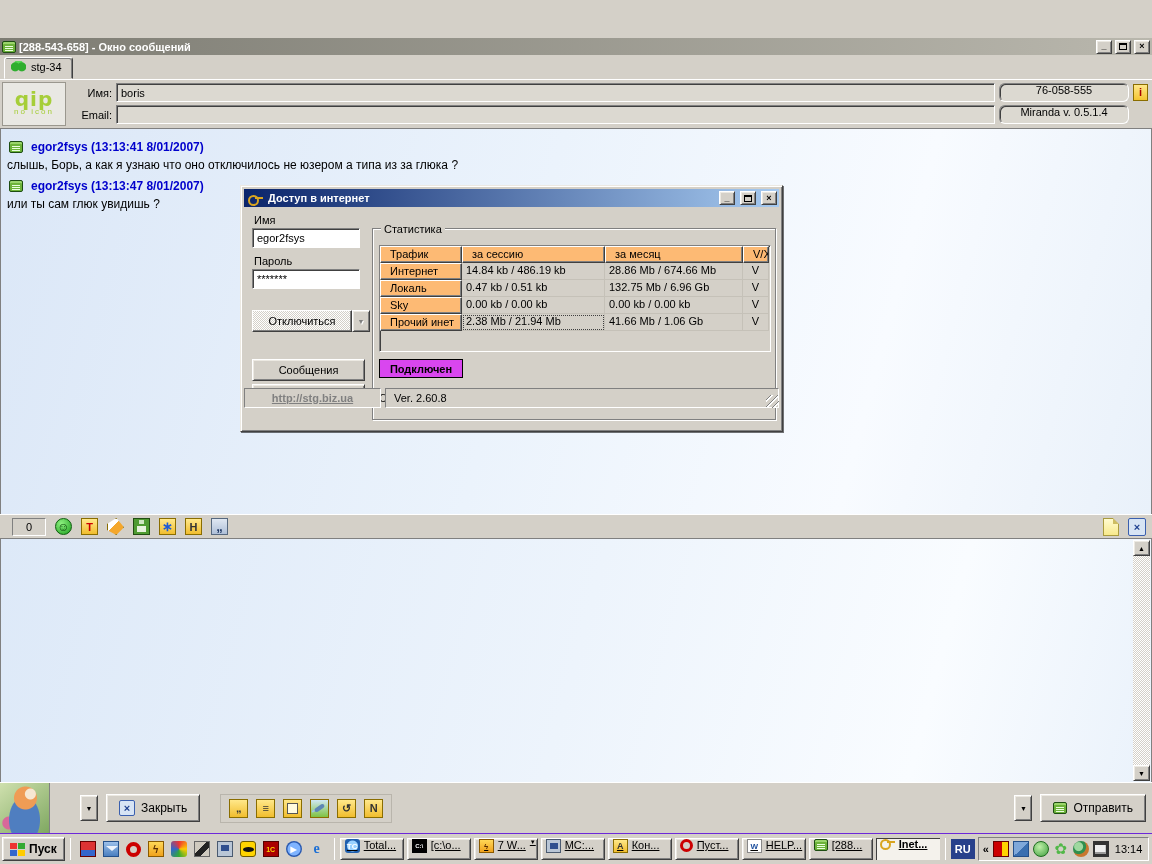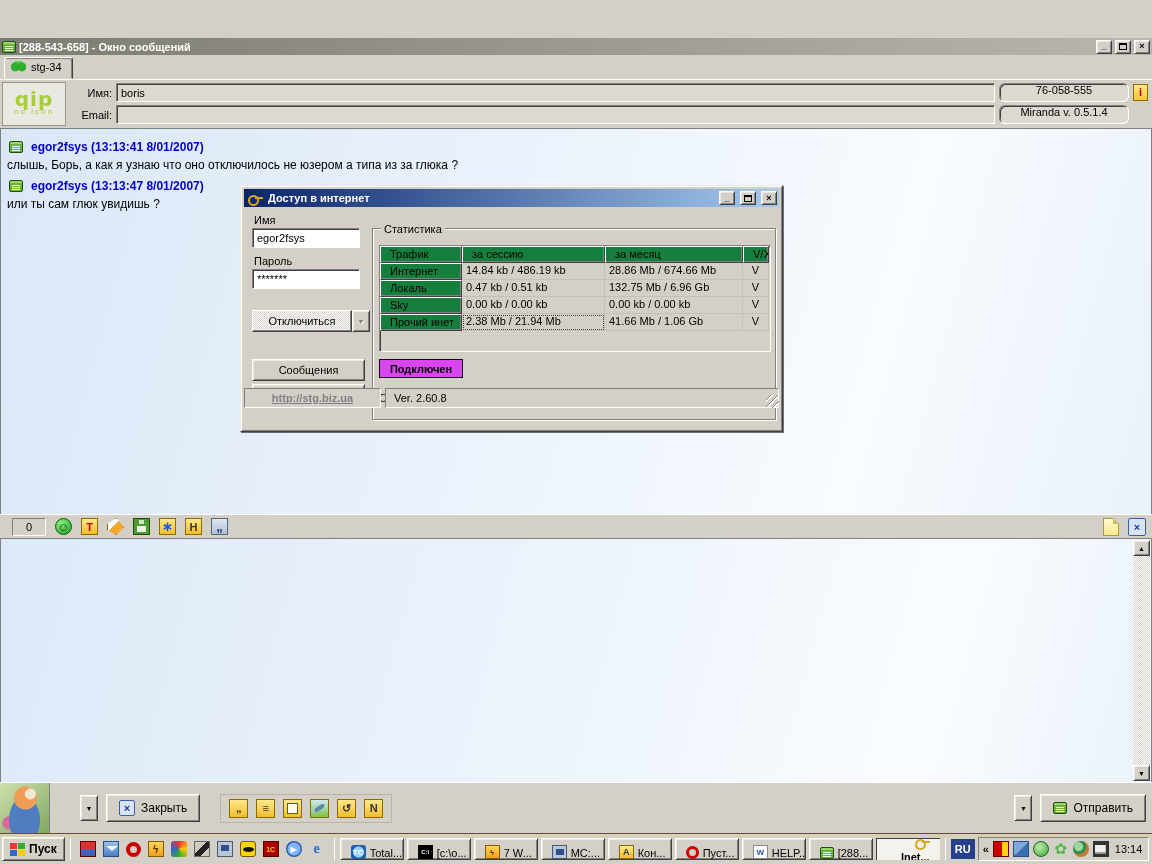--- a/index.html
+++ b/index.html
@@ -151,24 +151,24 @@
   .q-scope { background:linear-gradient(135deg,transparent 40%,#222 41% 70%,transparent 71%),#cfcabf;
              border:1px solid #666; }
   .q-remote { background:#b9c6d6; border:1px solid #4a5a70; position:relative; }
   .q-remote::after { content:""; position:absolute; left:3px; top:3px; width:8px; height:6px; background:#2f4succ; background:#2f4f8f; }
   .q-bat { background:#ffd400; border:1px solid #6b5800; position:relative; border-radius:3px; }
   .q-bat::after { content:""; position:absolute; left:2px; top:5px; width:11px; height:5px; background:#111; border-radius:50%; }
   .q-1c { background:#a00; color:#ffd400; font-size:7px; border:1px solid #500; }
   .q-media { background:radial-gradient(circle,#7fb4ff 0 6px,#2a5ab0 7px); border-radius:50%; color:#fff; font-size:8px; }
   .q-ie { color:#1d6fd4; font-size:14px; font-family:"Liberation Serif",serif; }
   .tasks { display:flex; gap:3px; align-items:center; }
-  .task { width:64px; height:22px; display:flex; align-items:flex-end; gap:4px; padding:0 10px; font-size:11px;
-          overflow:hidden; white-space:nowrap; }
+  .task { width:64px; height:22px; display:flex; align-items:flex-start; gap:4px; padding:0 4px; font-size:11px;
+          overflow:hidden; white-space:nowrap;text-decoration:underline; }
   .task.active { background:#f4f2ec; border-color:#808080 #fff #fff #808080;
-                 box-shadow:inset 1px 1px 0 #404040; font-weight:bold;flex-direction:column; }
+                 box-shadow:inset 1px 1px 0 #404040; font-weight:bold; }
   .tico { width:15px; height:14px; flex:0 0 auto; display:flex; align-items:center; justify-content:center;
           font-size:8px; font-weight:bold; }
   .t-tc { background:radial-gradient(circle,#9ad1ff 0 5px,#1f5fae 6px); border-radius:3px; color:#fff; }
   .t-cmd { background:#000; color:#fff; font-size:6px; }
   .t-word { background:#fff; border:1px solid #888; color:#1d4f9e; }
   .t-kon { background:linear-gradient(#ffe88a,#f1bd2e); border:1px solid #8a6d00; color:#333; font-size:9px; }
   .key-icon { width:15px; height:9px; position:relative; flex:0 0 auto; }
   .key-icon::before { content:""; position:absolute; left:0; top:1px; width:7px; height:7px;
           border:2px solid #d9a520; border-radius:50%; }
   .key-icon::after { content:""; position:absolute; left:7px; top:3px; width:8px; height:2px; background:#d9a520;
@@ -209,21 +209,21 @@
   .combo-arrow { width:18px; display:flex; align-items:center; justify-content:center; font-size:7px;
                  color:#808080; text-shadow:1px 1px 0 #fff; }
   .dlg-btn { position:absolute; left:8px; width:113px; height:22px; display:flex; align-items:center; justify-content:center; }
   .grp { position:absolute; left:128px; top:21px; width:404px; height:192px; }
   .grp-label { position:absolute; left:8px; top:-6px; background:#d4d0c8; padding:0 3px; }
   .stat-wrap { position:absolute; left:6px; top:16px; width:392px; height:107px; background:#d4d0c8;
                border:1px solid; border-color:#808080 #fff #fff #808080; box-shadow:inset 1px 1px 0 #404040; overflow:hidden; }
   .trow { display:flex; height:17px; }
   .tc { padding:1px 4px; overflow:hidden; white-space:nowrap; }
   .tc.c0 { width:82px; } .tc.c1 { width:143px; } .tc.c2 { width:138px; } .tc.c3 { width:26px; text-align:center; }
-  .tc.hdr { background:#15803d; border:1px solid; border-color:#fff #404040 #404040 #fff;
+  .tc.hdr { background:#fdba74; border:1px solid; border-color:#fff #404040 #404040 #fff;
             box-shadow:inset -1px -1px 0 #808080;padding-left:9px; }
   .tc.val { border-bottom:1px solid #c5c1b8; border-right:1px solid #c5c1b8; }
   .tc.focused { outline:1px dotted #404040; outline-offset:-2px; }
   .status-badge { position:absolute; left:6px; top:130px; width:84px; height:19px; background:#d946ef;
                   border:1px solid #000; color:#000; font-weight:bold; display:flex; align-items:center; justify-content:center; }
   .balance-lbl { position:absolute; left:6px; top:163px; }
   .balance-val { position:absolute; left:205px; top:166px; }
   .dlg-status { position:absolute; left:0; bottom:0; width:100%; height:20px; display:flex; gap:4px; }
   .st-panel { height:20px; border:1px solid; border-color:#808080 #fff #fff #808080; display:flex;
               align-items:center; padding:0 8px; background:#d4d0c8; }

